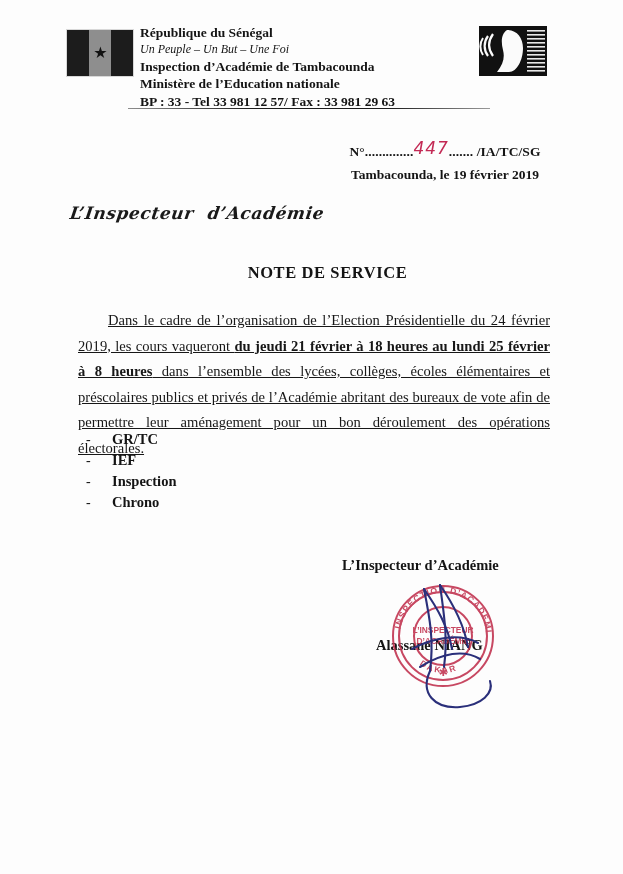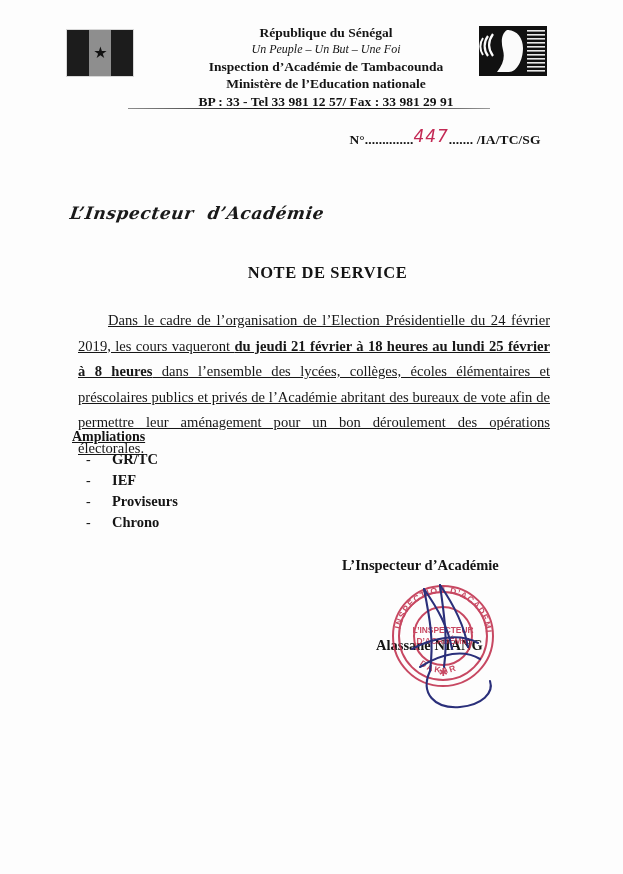--- a/index.html
+++ b/index.html
@@ -44,24 +44,23 @@
     left: 50%;
     top: 50%;
     transform: translate(-50%, -50%);
     color: #121212;
     font-size: 16px;
     line-height: 1;
   }
 
   .header-text {
     position: absolute;
-    left: 156px;
+    left: 140px;
     top: 0;
     width: 340px;
-    text-align: center;
     line-height: 1.32;
   }
   .header-text .hl {
     font-size: 13.5px;
     font-weight: bold;
     white-space: nowrap;
   }
   .header-text .hl.italic {
     font-weight: normal;
     font-style: italic;
@@ -85,21 +84,21 @@
     top: 108px;
     width: 362px;
     height: 1px;
     background: linear-gradient(to right, #8d8d8d 0%, #1b1b1b 35%, #1b1b1b 72%, #9a9a9a 100%);
   }
 
   
   .refblock {
     position: absolute;
     left: 300px;
-    top: 128px;
+    top: 140px;
     width: 290px;
     text-align: center;
   }
   .ref-line {
     font-size: 13.5px;
     font-weight: bold;
     white-space: nowrap;
     letter-spacing: 0.1px;
   }
   .ref-hand {
@@ -249,21 +248,21 @@
         <span class="flag-star">★</span>
       </div>
       <div class="flag-band b3"></div>
     </div>
 
     <div class="header-text">
       <div class="hl">République du Sénégal</div>
       <div class="hl italic">Un Peuple – Un But – Une Foi</div>
       <div class="hl">Inspection d’Académie de Tambacounda</div>
       <div class="hl">Ministère de l’Education nationale</div>
-      <div class="hl">BP : 33 -  Tel  33 981 12 57/ Fax : 33 981 29 91</div>
+      <div class="hl">BP : 33 -  Tel  33 981 12 57/ Fax : 33 981 29 63</div>
     </div>
 
     <div class="logo">
       <svg width="68" height="50" viewBox="0 0 68 50" xmlns="http://www.w3.org/2000/svg">
         <rect x="0" y="0" width="68" height="50" fill="#111111"></rect>
         <path d="M28 4 C38 4 44 12 44 22 C44 34 38 46 30 46 L18 46 C24 38 26 32 24 24 C22 16 22 8 28 4 Z" fill="#fbfbfb"></path>
         <path d="M14 8 C9 15 9 23 14 30" stroke="#fbfbfb" stroke-width="2.2" fill="none"></path>
         <path d="M9 10 C4.5 16 4.5 24 9 30" stroke="#fbfbfb" stroke-width="2.2" fill="none"></path>
         <path d="M4 12 C0.5 17 0.5 24 4 29" stroke="#fbfbfb" stroke-width="2" fill="none"></path>
         <g fill="#e9e9e9">
@@ -280,42 +279,42 @@
           <rect x="48" y="44" width="18" height="1.6"></rect>
         </g>
       </svg>
     </div>
   </div>
 
   <div class="rule"></div>
 
   <div class="refblock">
     <div class="ref-line"><span>N°..............</span><span class="ref-hand">447</span><span>....... /IA/TC/SG</span></div>
+    <div class="ref-date">Tambacounda, le 19 février 2019</div>
   </div>
 
   <div class="script-line"><span>L’Inspecteur</span><span class="gap"></span><span>d’Académie</span></div>
 
   <div class="doc-title">NOTE DE SERVICE</div>
 
   <div class="body-text"><span>Dans le cadre de l’organisation de l’Election Présidentielle du 24 février 2019, les cours vaqueront </span><b>du jeudi 21 février à 18 heures au lundi 25 février à 8 heures</b><span> dans l’ensemble des lycées, collèges, écoles élémentaires et préscolaires publics et privés de l’Académie abritant des bureaux  de vote  afin de permettre leur aménagement pour un bon déroulement des opérations électorales.</span></div>
 
   <div class="ampliations">
-    <div class="amp-title">Ampliations</div>
     <ul class="amp-list">
       <li>
         <span class="amp-dash">-</span>
         <span>GR/TC</span>
       </li>
       <li>
         <span class="amp-dash">-</span>
         <span>IEF</span>
       </li>
       <li>
         <span class="amp-dash">-</span>
-        <span>Proviseurs</span>
+        <span>Inspection</span>
       </li>
       <li>
         <span class="amp-dash">-</span>
         <span>Chrono</span>
       </li>
     </ul>
   </div>
 
   <div class="signature-block">
     <div class="sig-title">L’Inspecteur d’Académie</div>

